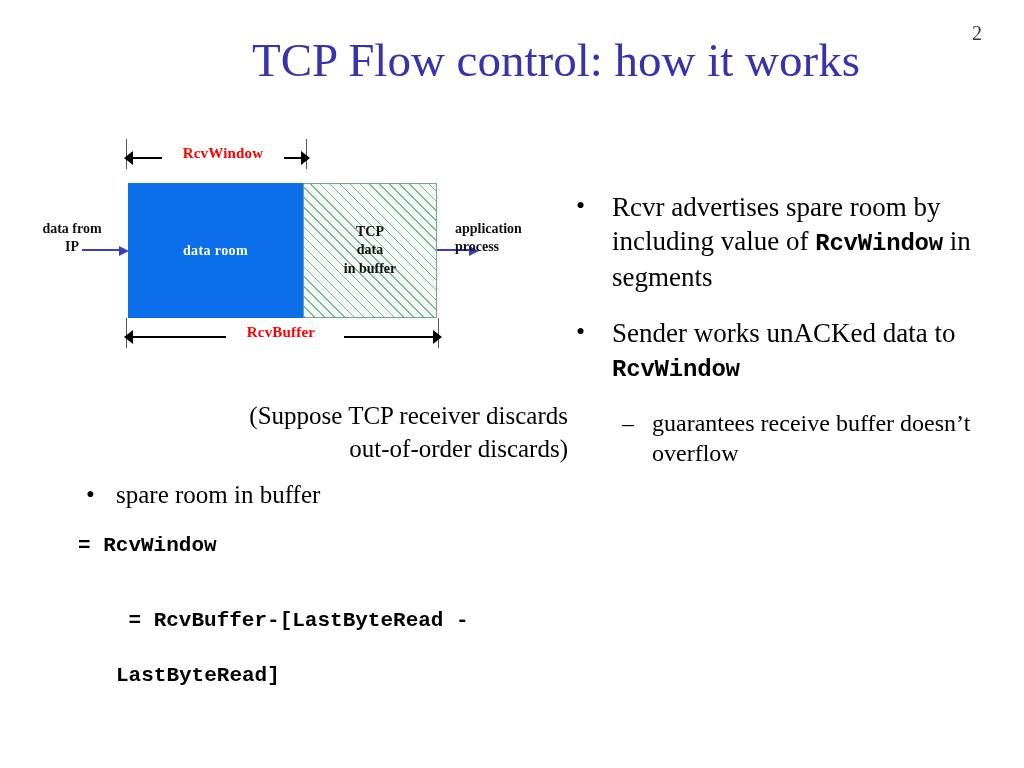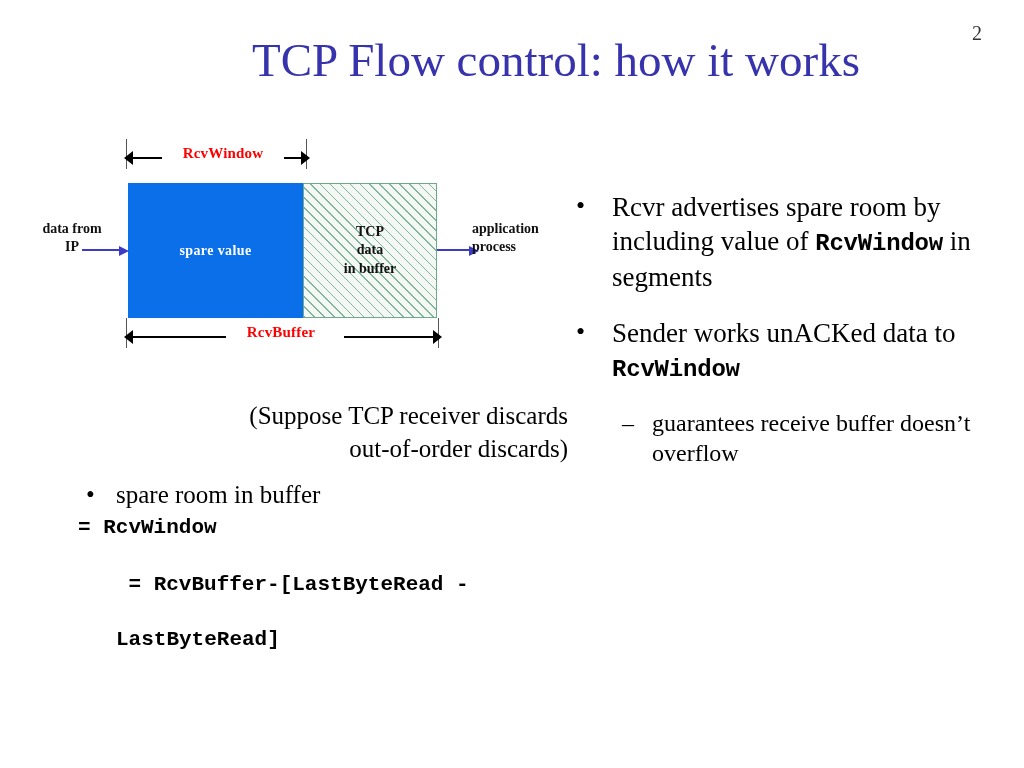--- a/index.html
+++ b/index.html
@@ -184,21 +184,21 @@
   
   .flow-label {
     position: absolute;
     font-size: 14px;
     font-weight: bold;
     line-height: 1.28;
     color: #111111;
     font-family: "Liberation Serif", "DejaVu Serif", serif;
   }
   .flow-in-label { left: 24px; top: 90px; width: 96px; text-align: center; }
-  .flow-out-label { left: 472px; top: 90px; width: 110px; text-align: left; }
+  .flow-out-label { left: 455px; top: 90px; width: 110px; text-align: left; }
 
   .flow-arrow {
     position: absolute;
     height: 9px;
   }
   .flow-arrow .shaft {
     position: absolute;
     top: 3px;
     left: 0;
     height: 2px;
@@ -251,21 +251,21 @@
     left: 8px;
     top: 0;
     font-size: 25px;
     line-height: 1.30;
   }
   .mono-line {
     font-family: "Liberation Mono", "DejaVu Sans Mono", monospace;
     font-size: 21px;
     font-weight: bold;
     line-height: 1.32;
-    margin-top: 2px;
+    margin-top: 20px;
     letter-spacing: 0px;
     white-space: pre;
   }
   .mono-line .cont2 {
     display: block;
     padding-left: 38px;
     white-space: pre;
   }
 
   
@@ -326,21 +326,21 @@
     <div class="tick t2"></div>
     <div class="head-l"></div>
     <div class="line-l"></div>
     <div class="line-r"></div>
     <div class="head-r"></div>
     <div class="dim-label">RcvWindow</div>
   </div>
 
   <div class="buffer-box">
     <div class="spare-room"></div>
-    <div class="spare-room-label">spare value</div>
+    <div class="spare-room-label">data room</div>
     <div class="tcp-data"></div>
     <div class="tcp-data-label">
       <span>TCP</span>
       <span>data</span>
       <span>in buffer</span>
     </div>
   </div>
 
   <div class="dim dim-rcvbuffer">
     <div class="tick t1"></div>

